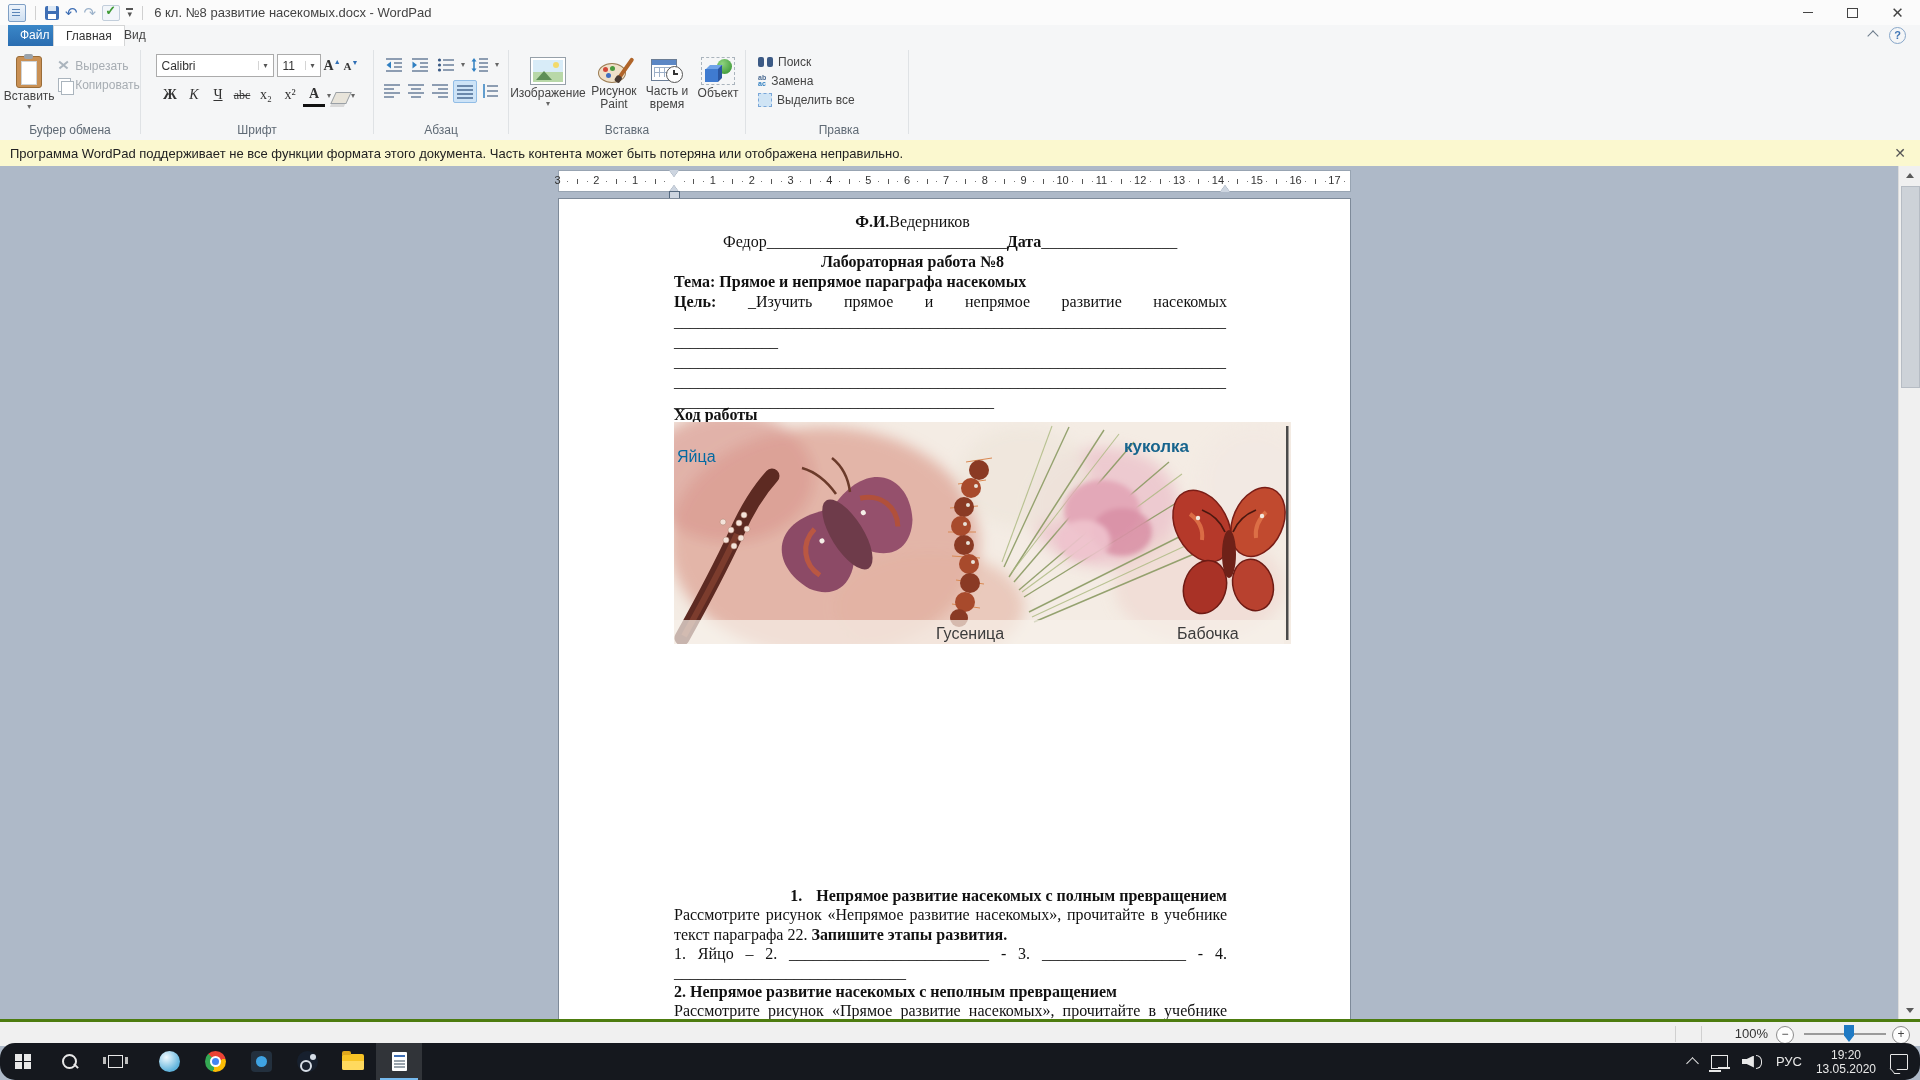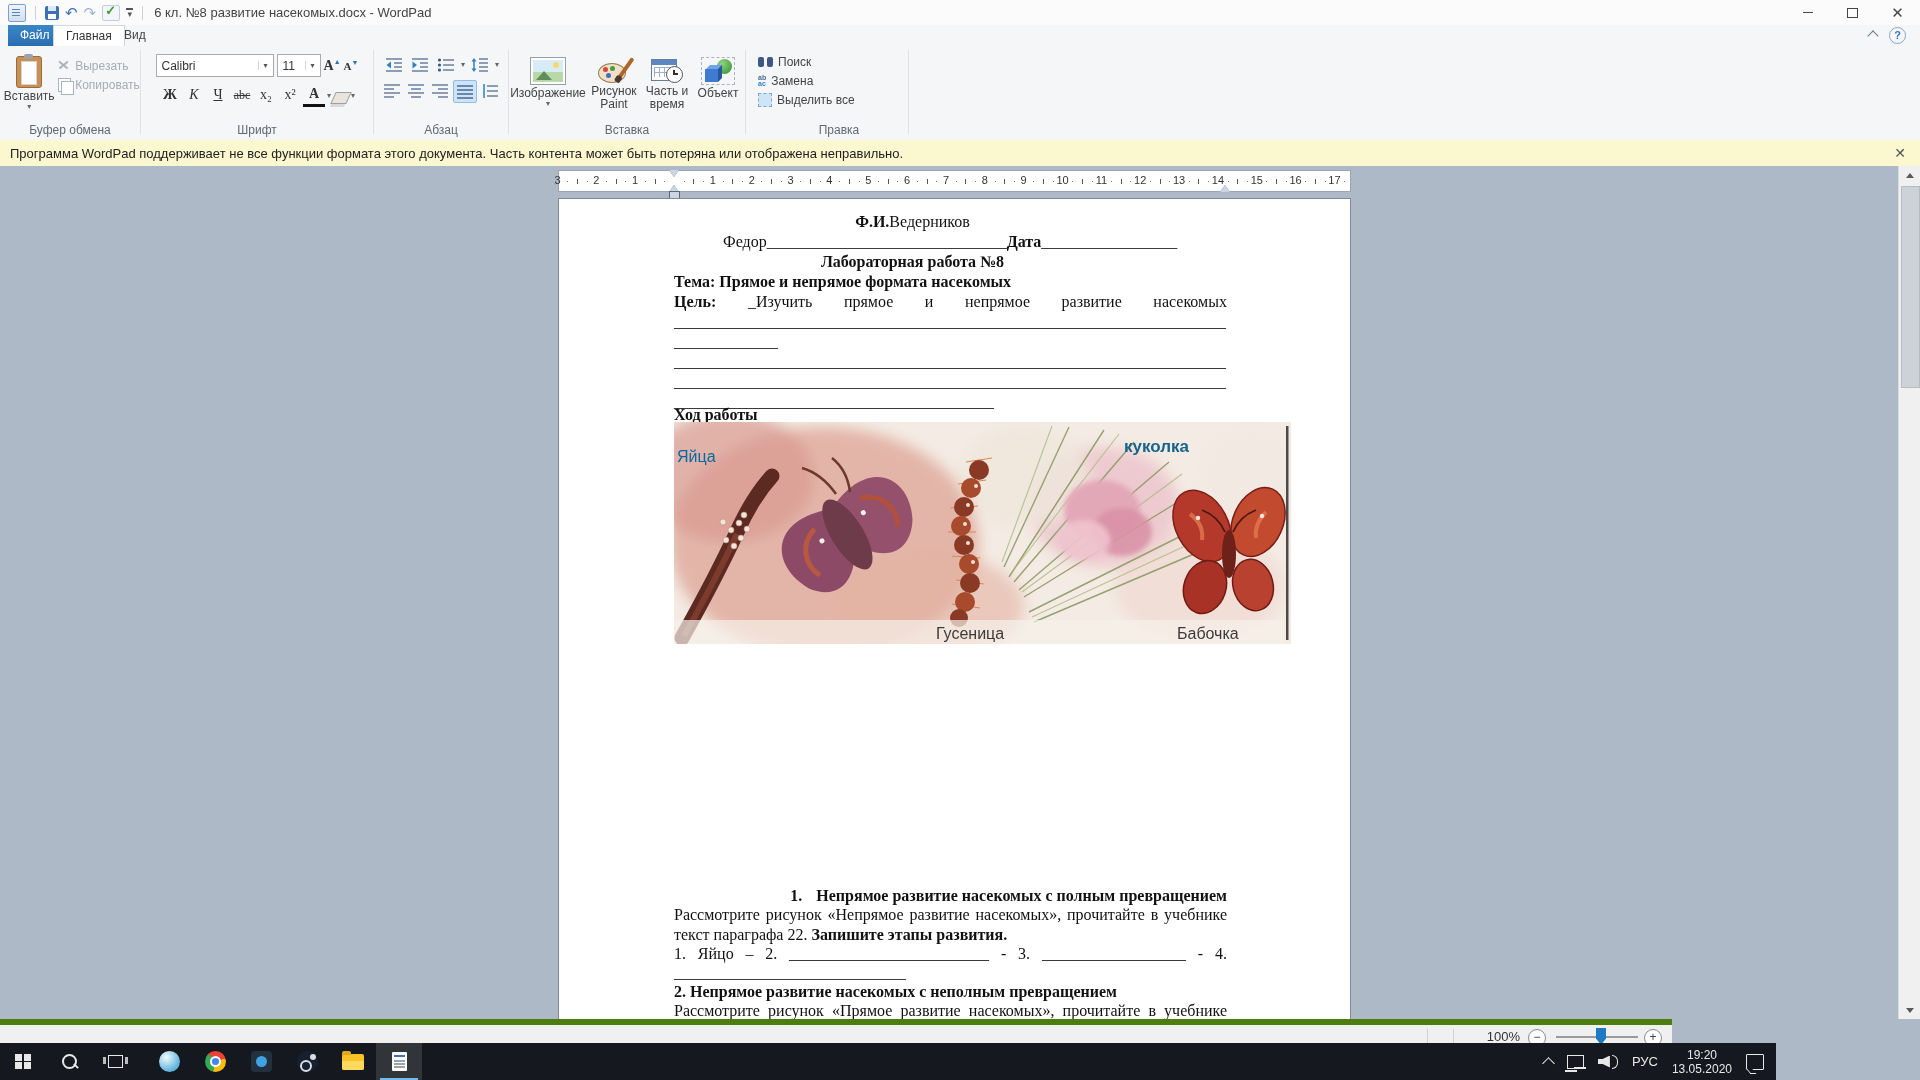--- a/index.html
+++ b/index.html
@@ -148,31 +148,31 @@
   .lab-but{left:503px;top:203px;font-size:16px;color:#3b3b3b;}
 
   .vscroll{position:absolute;right:0;top:0;width:21px;height:853px;background:#f0f0f0;border-left:1px solid #dcdcdc;}
   .sarr{position:absolute;left:0;width:21px;height:18px;display:flex;align-items:center;justify-content:center;}
   .sarr span{width:0;height:0;border-left:4px solid transparent;border-right:4px solid transparent;}
   .sarr.up span{border-bottom:5px solid #5a5a5a;}
   .sarr.dn span{border-top:5px solid #5a5a5a;}
   .sthumb{position:absolute;left:2px;top:20px;width:17px;height:200px;background:#cdd2d8;border:1px solid #b6bcc4;}
 
   
-  .statusbar{position:absolute;left:0;top:1019px;width:1672px;height:24px;background:#f0f0f0;border-top:6px solid #4d7c0f;}
+  .statusbar{position:absolute;left:0;top:1019px;width:1920px;height:24px;background:#f0f0f0;border-top:3px solid #4d7c0f;}
   .ssep{position:absolute;top:4px;width:1px;height:16px;background:#d0d0d0;}
   .zoomlbl{position:absolute;right:152px;top:4px;font-size:13px;color:#333;}
   .zbtn{position:absolute;top:4px;width:16px;height:16px;border:1px solid #8c8c8c;border-radius:50%;background:#fdfdfd;
     font-size:12px;line-height:14px;text-align:center;color:#444;}
   .ztrack{position:absolute;right:34px;top:11px;width:82px;height:2px;background:#9a9a9a;}
   .zthumb{position:absolute;right:66px;top:3px;width:10px;height:17px;background:#1f7ac4;
     clip-path:polygon(0 0,100% 0,100% 62%,50% 100%,0 62%);}
 
   
-  .taskbar{position:absolute;left:0;top:1043px;width:1776px;height:37px;background:#15181e;display:flex;align-items:flex-start;}
+  .taskbar{position:absolute;left:0;top:1043px;width:1920px;height:37px;background:#15181e;display:flex;align-items:flex-start;border-radius:15px;}
   .tb-slot{width:46px;height:37px;display:flex;align-items:center;justify-content:center;position:relative;}
   .tb-slot.active{background:rgba(255,255,255,.12);}
   .tb-slot.active::after{content:"";position:absolute;left:4px;bottom:0;width:38px;height:2.5px;background:#76b9ed;}
   .winlogo{display:grid;grid-template-columns:7px 7px;grid-template-rows:7px 7px;gap:1.5px;}
   .winlogo span{background:#e8e8e8;}
   .searchm{width:11px;height:11px;border:2px solid #e8e8e8;border-radius:50%;position:relative;}
   .searchm::after{content:"";position:absolute;left:9px;top:9px;width:6px;height:2px;background:#e8e8e8;transform:rotate(45deg);}
   .taskv{width:13px;height:11px;border:1.5px solid #e8e8e8;position:relative;}
   .taskv::before,.taskv::after{content:"";position:absolute;top:1px;width:3px;height:7px;background:#bdbdbd;}
   .taskv::before{left:-6px;} .taskv::after{right:-6px;}
@@ -556,21 +556,21 @@
         <span class="rdot" style="left: 746.312px;"></span>
         <span class="rtick" style="left: 756.025px;"></span>
         <span class="rdot" style="left: 765.737px;"></span>
         <span class="rdot" style="left: 785.163px;"></span>
       </div>
 
     <div class="page">
       <div class="dl ctr-sh" style="top:13px;"><span class="b">Ф.И.</span><span>Ведерников</span></div>
       <div class="dl" style="top:33px;padding-left:49px;box-sizing:border-box;"><span>Федор</span><span class="uline">______________________________</span><span class="b">Дата</span><span class="uline">_________________</span></div>
       <div class="dl ctr-sh b" style="top:53px;">Лабораторная работа №8</div>
-      <div class="dl b" style="top:73px;">Тема: Прямое и непрямое формата насекомых</div>
+      <div class="dl b" style="top:73px;">Тема: Прямое и непрямое параграфа насекомых</div>
       <div class="dl flexline" style="top:93px;">
         <span class="b">Цель:</span>
         <span>_Изучить</span>
           <span>прямое</span>
           <span>и</span>
           <span>непрямое</span>
           <span>развитие</span>
           <span>насекомых</span>
       </div>
       <div class="dl uline" style="top:113px;">_____________________________________________________________________</div>

